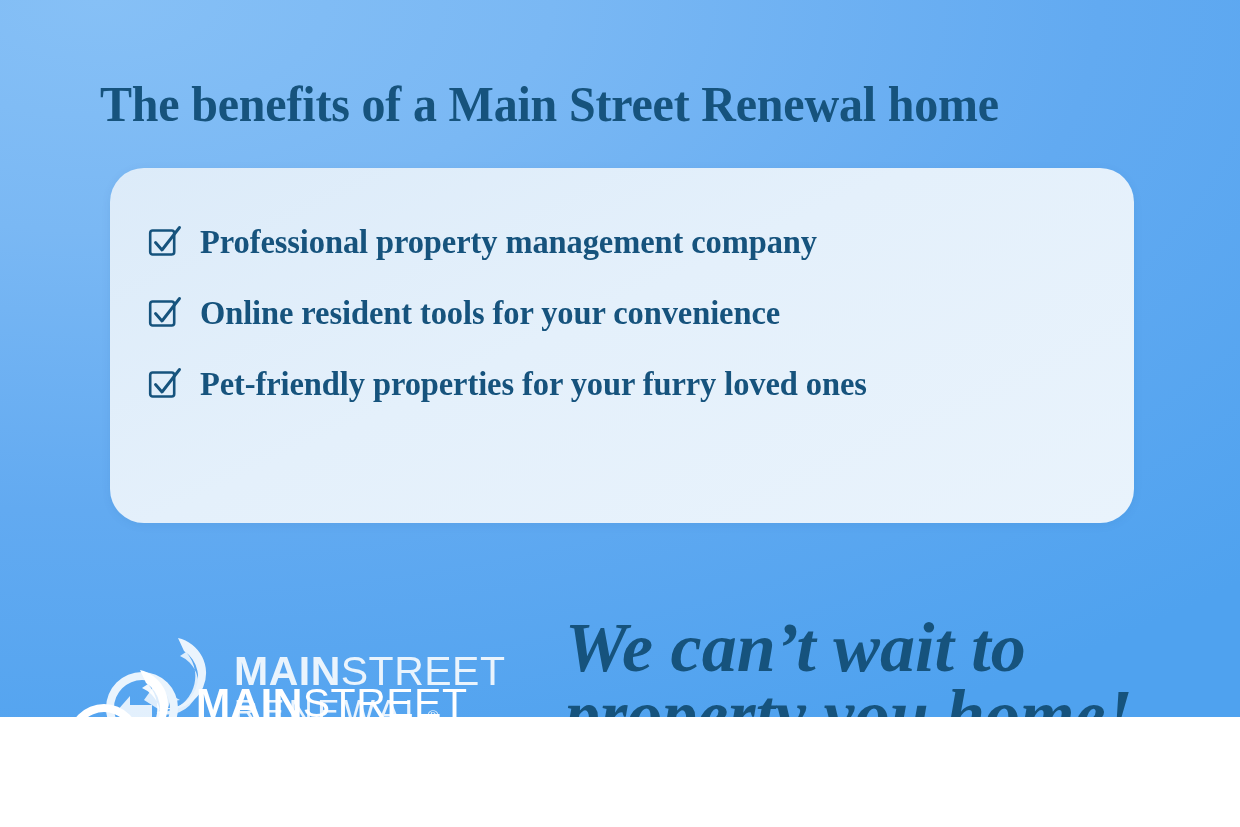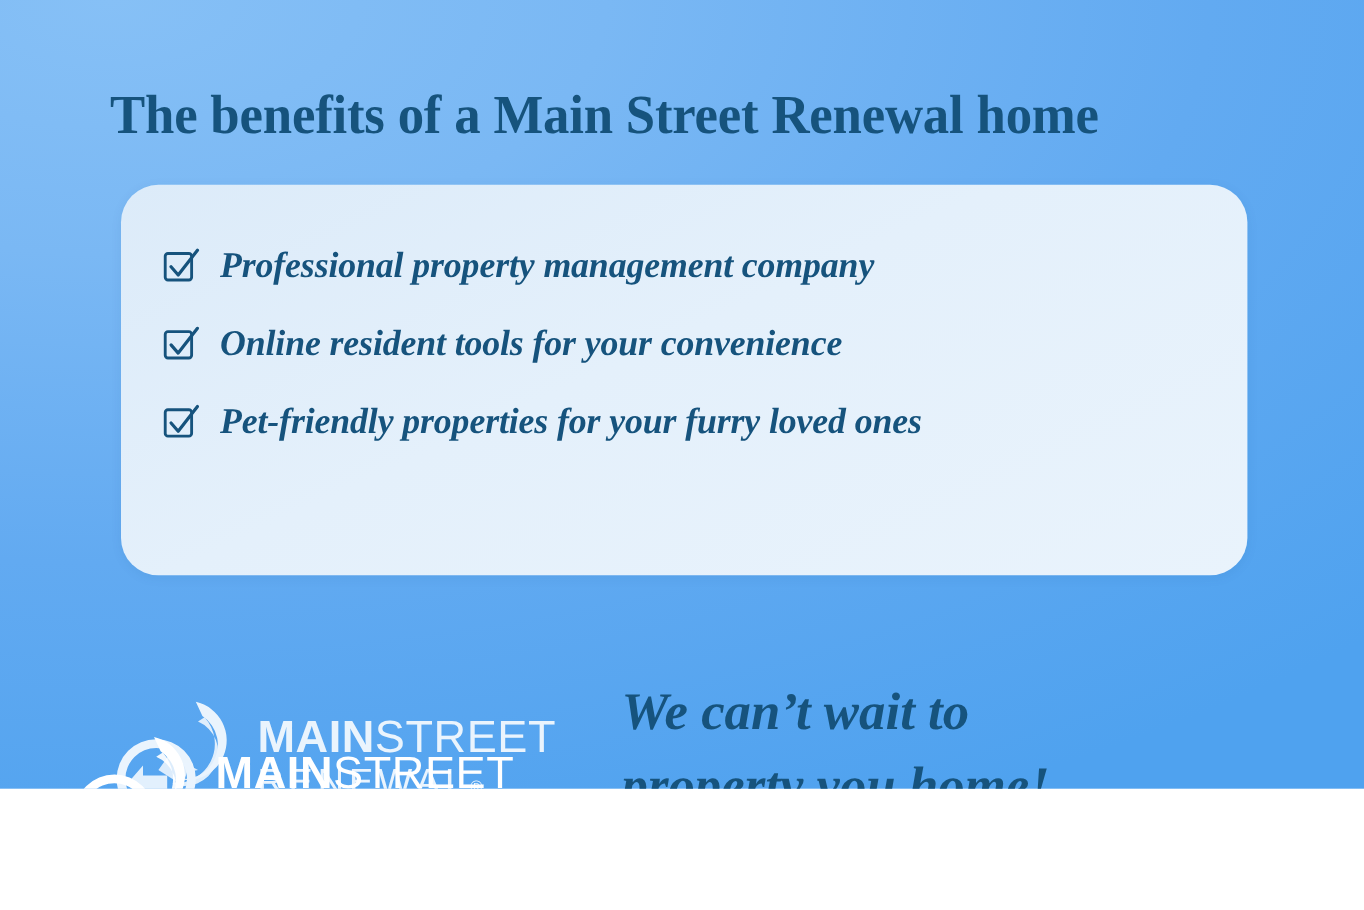--- a/index.html
+++ b/index.html
@@ -42,21 +42,20 @@
   
   .card {
     position: absolute;
     left: 110px;
     top: 168px;
     width: 1024px;
     height: 355px;
     background: linear-gradient(155deg, #dcebf9 0%, #e4f0fb 45%, #e9f3fc 100%);
     border-radius: 34px;
     box-shadow: 0 2px 10px rgba(30, 80, 130, 0.08);
-    font-style: italic;
   }
 
   .benefit-list {
     position: absolute;
     left: 38px;
     top: 38px;
     right: 20px;
   }
 
   .benefit-row {
@@ -142,21 +141,21 @@
 
   
   .tagline {
     position: absolute;
     left: 565px;
     top: 614px;
     width: 620px;
     font-family: "Liberation Serif", serif;
     font-weight: bold;
     font-style: italic;
-    font-size: 48px;
+    font-size: 70px;
     line-height: 67px;
     color: #16537d;
     text-align: left;
   }
   .tagline .line2 {
     display: block;
     white-space: nowrap;
   }
   .tagline .line1 {
     display: block;

